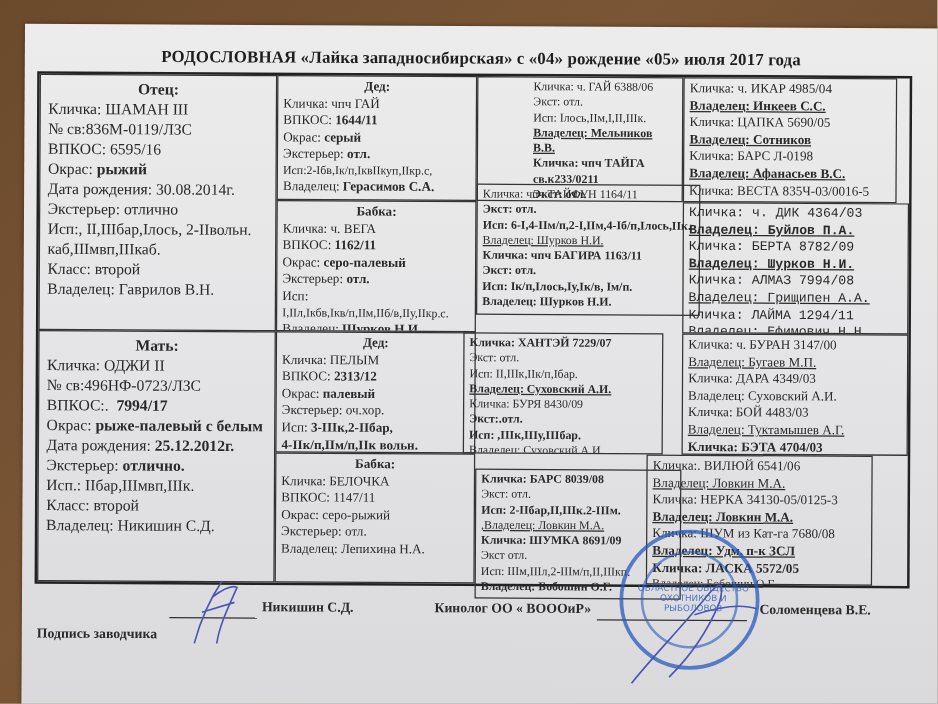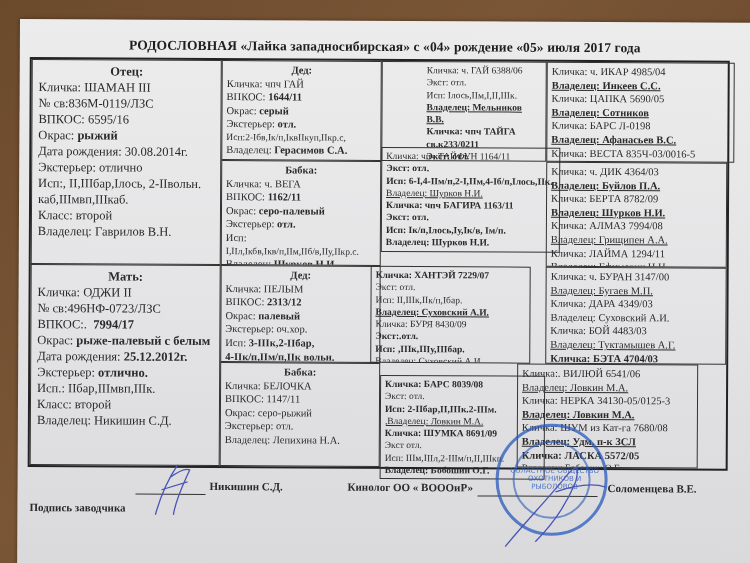--- a/index.html
+++ b/index.html
@@ -181,32 +181,32 @@
         <div class="u">,Владелец: Ловкин М.А.</div>
       </div>
       <div>
         <div class="b">Кличка:  ШУМКА  8691/09</div>
         <div>Экст  отл.</div>
         <div>Исп: IIIм,IIIл,2-IIIм/п,II,IIIкп.</div>
         <div class="b">Владелец: Бобошин О.Г.</div>
       </div>
     </div>
 
-    <div class="cell" style="left:515px;top:0;width:188px;height:100px;">
+    <div class="cell" style="left:515px;top:0;width:171px;height:100px;">
       <div class="line">Кличка: ч. ИКАР  4985/04</div>
       <div class="b u">Владелец: Инкеев С.С.</div>
       <div class="line">Кличка:    ЦАПКА  5690/05</div>
       <div class="b u">Владелец:  Сотников</div>
       <div class="line">Кличка:      БАРС  Л-0198</div>
       <div class="b u">Владелец:  Афанасьев В.С.</div>
       <div class="line">Кличка:  ВЕСТА 835Ч-03/0016-5</div>
       <div class="b">Владелец: Бахтин Л.И.</div>
     </div>
 
-    <div class="cell" style="left:515px;top:100px;width:181px;height:105px;">
+    <div class="cell" style="left:515px;top:100px;width:181px;height:105px;font-family:Liberation Mono, monospace;">
       <div class="line">Кличка: ч. ДИК  4364/03</div>
       <div class="b u">Владелец: Буйлов П.А.</div>
       <div class="line">Кличка:  БЕРТА  8782/09</div>
       <div class="b u">Владелец: Шурков Н.И.</div>
       <div class="line">Кличка:  АЛМАЗ  7994/08</div>
       <div class="u">Владелец: Грищипен  А.А.</div>
       <div class="line">Кличка:  ЛАЙМА   1294/11</div>
       <div>Владелец: Ефимович Н.Н.</div>
     </div>
 

